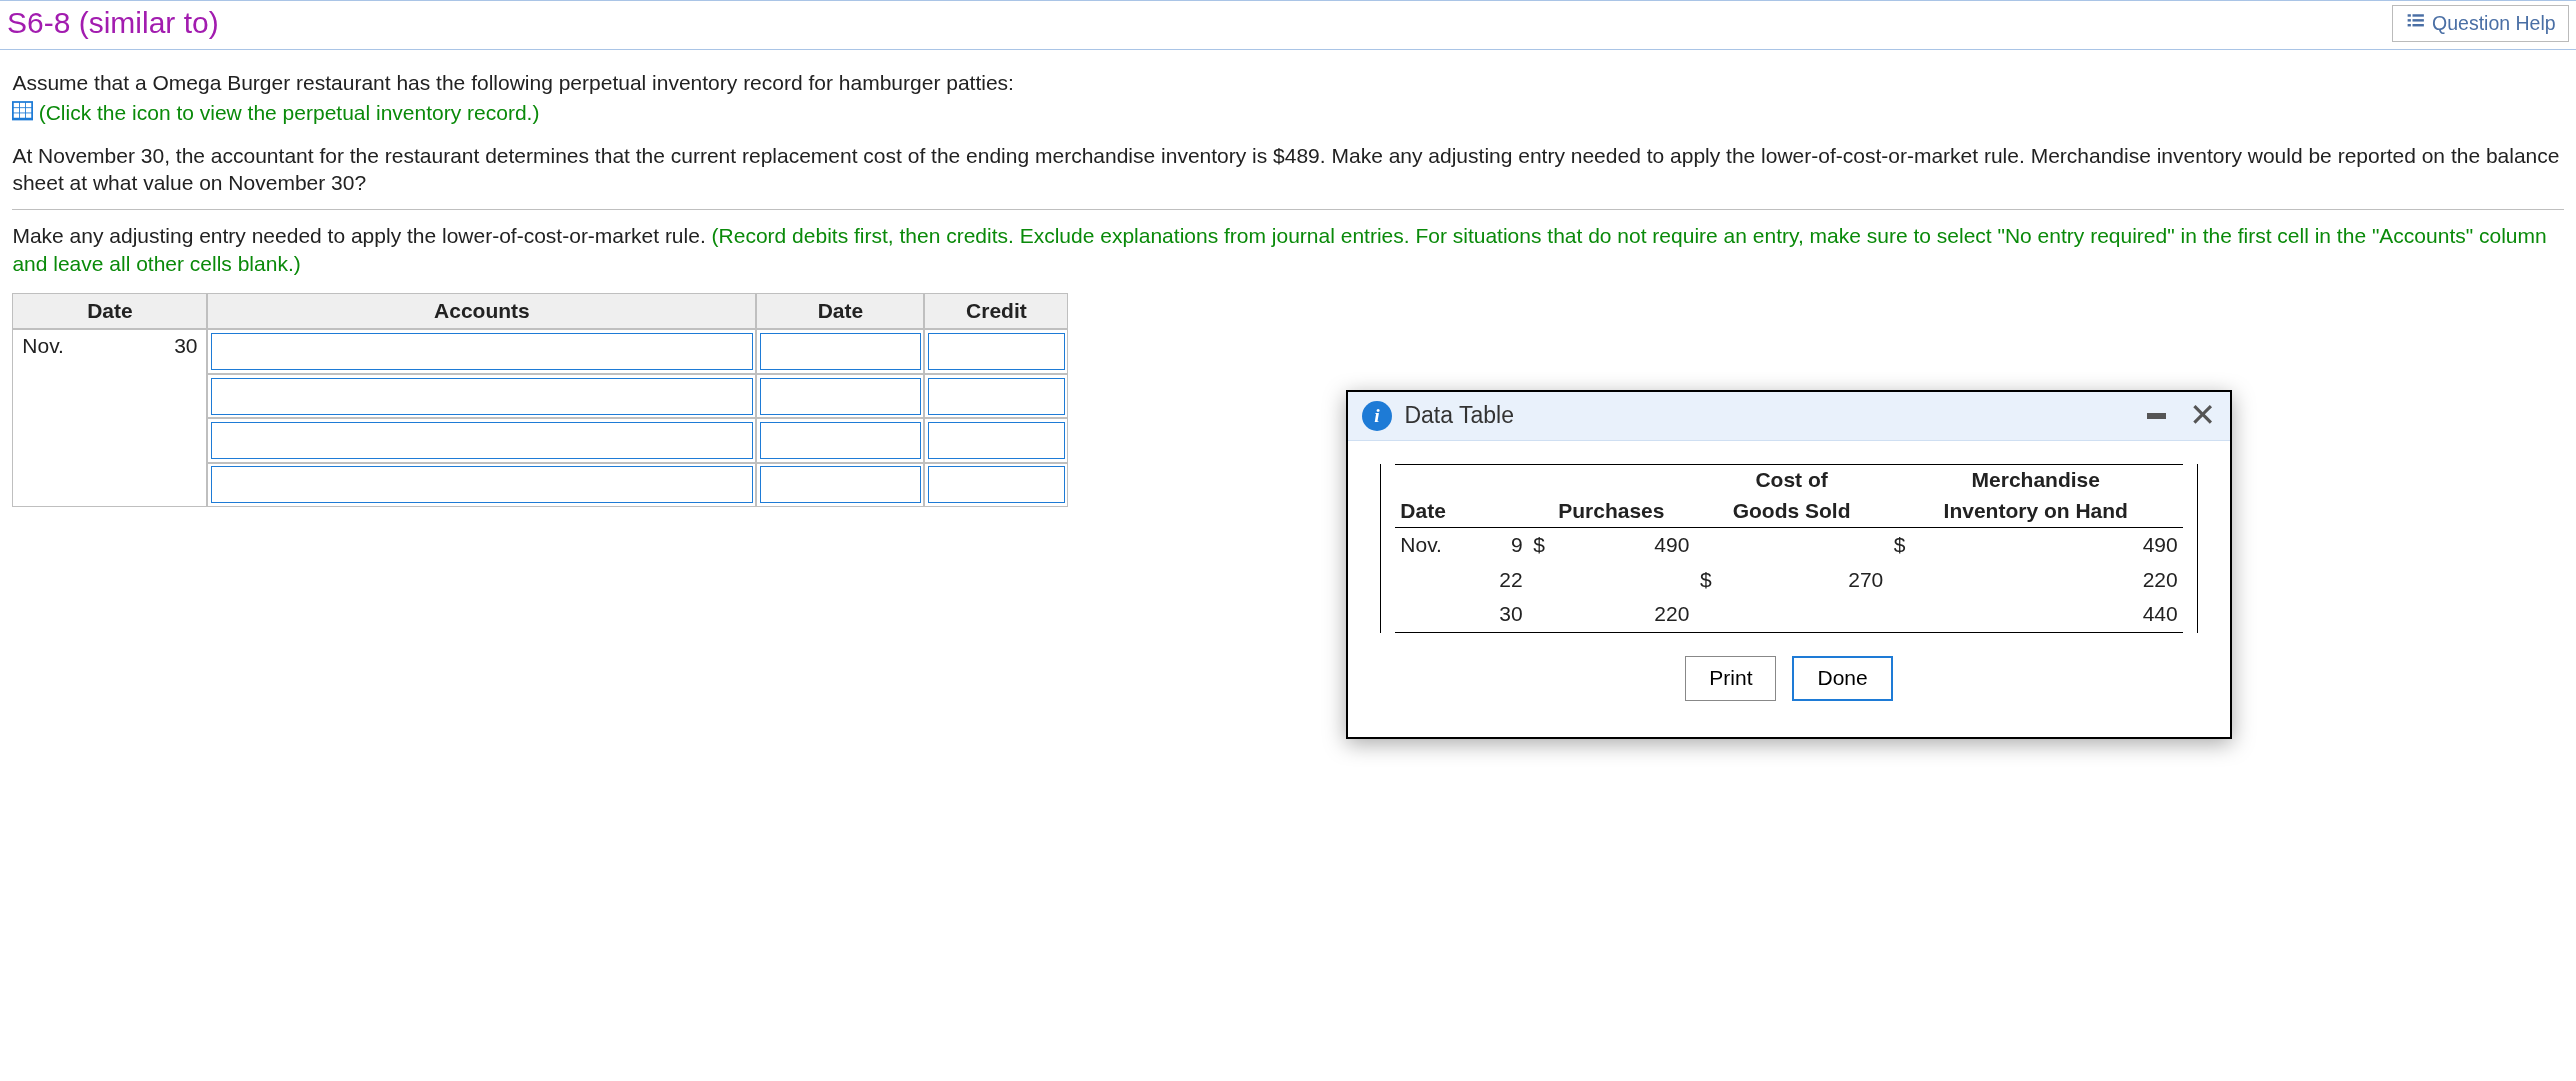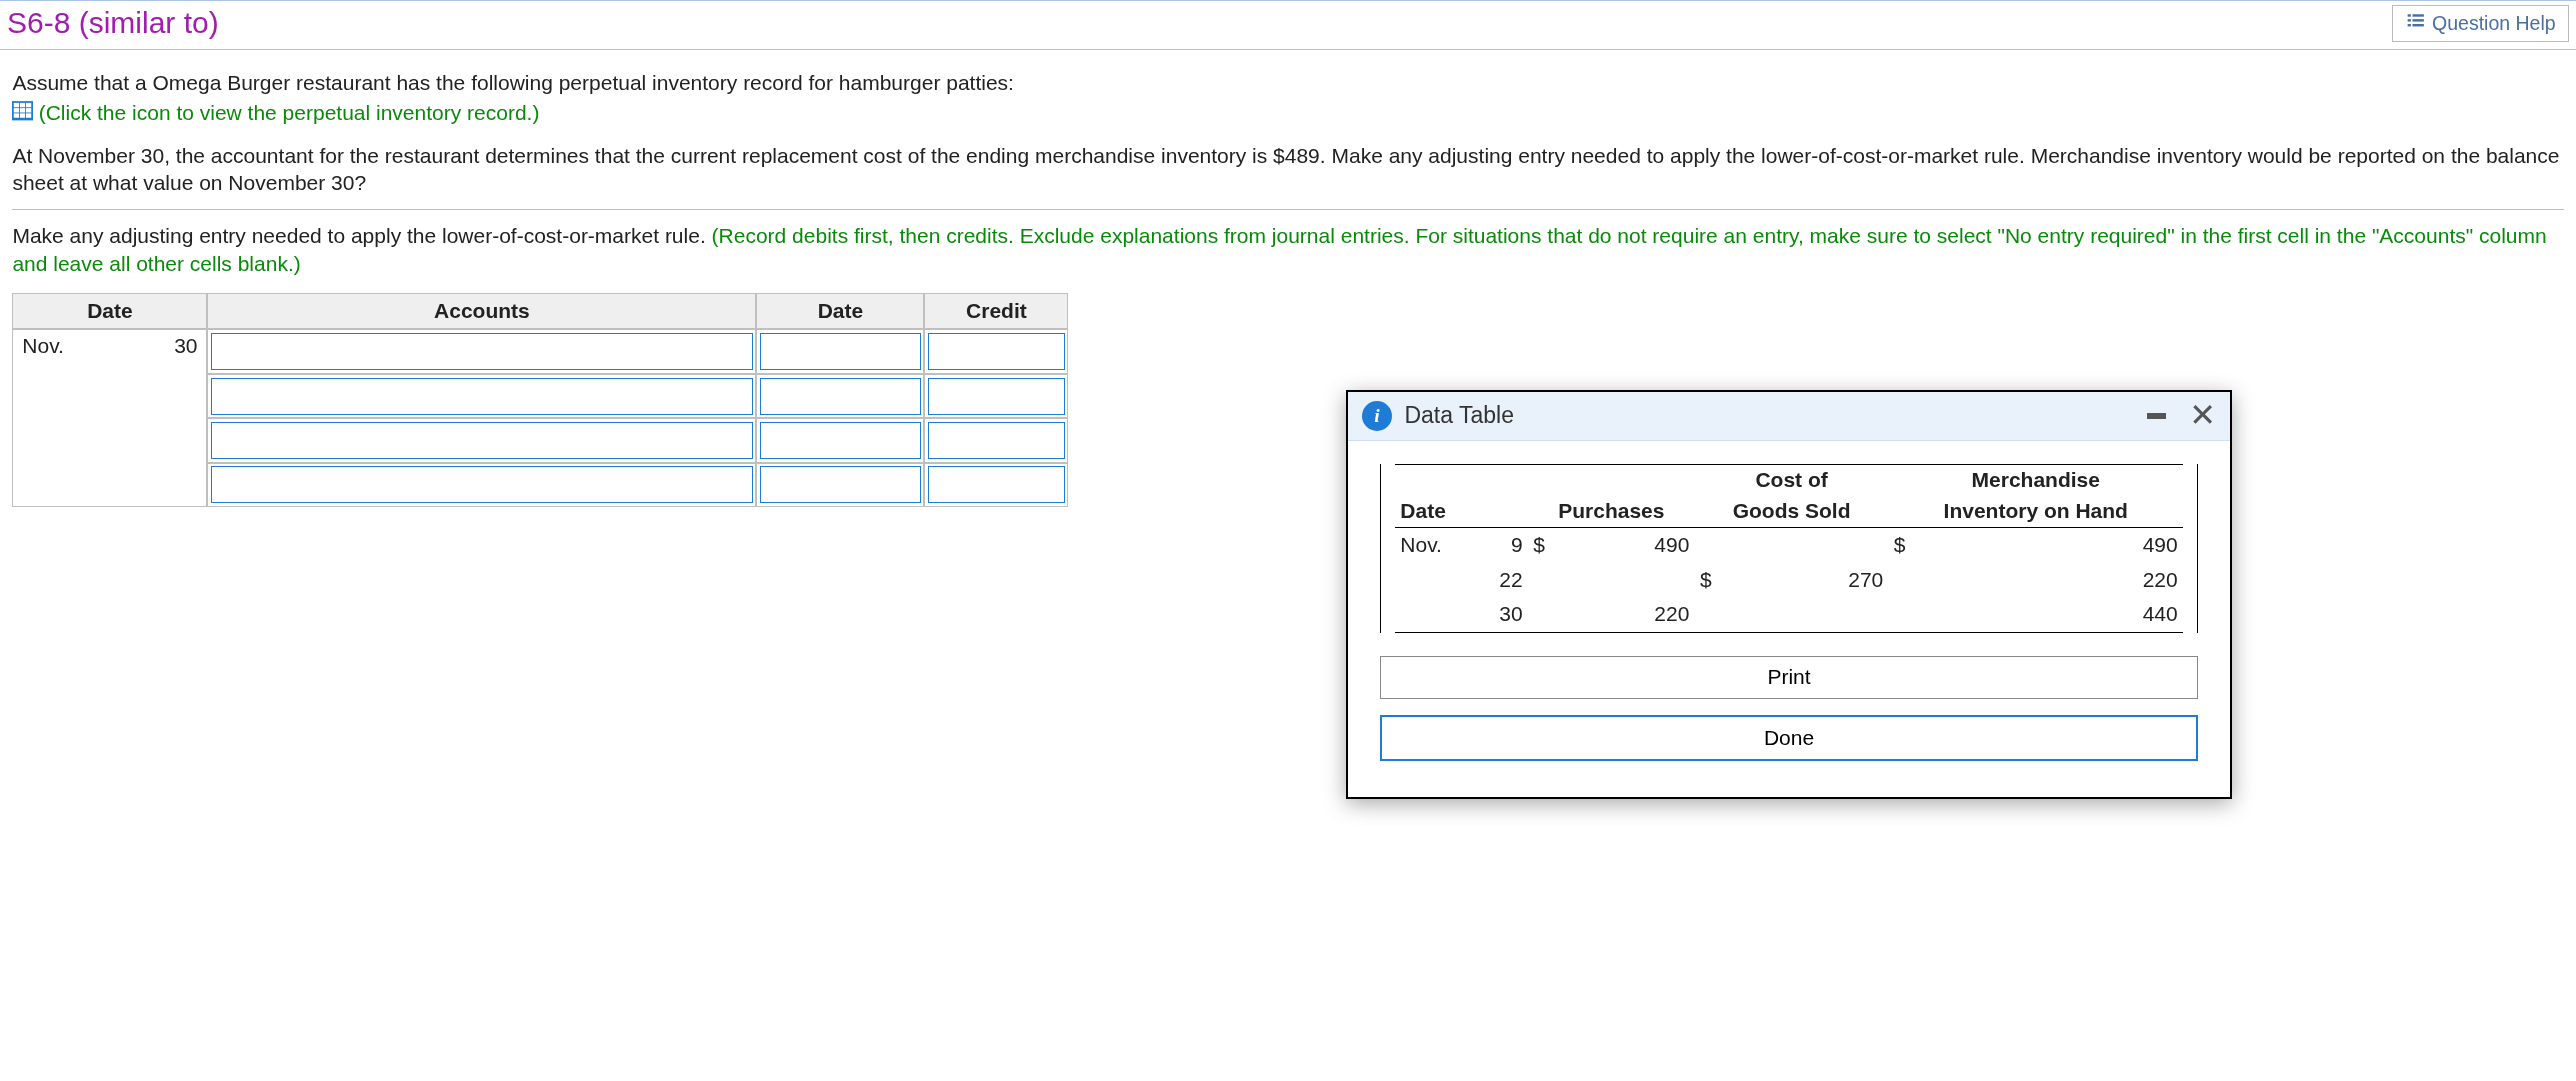--- a/index.html
+++ b/index.html
@@ -132,21 +132,21 @@
   }
   table.data { width:100%; border-collapse: collapse; font-size:21px; }
   table.data th { font-weight: bold; padding: 3.5px 5.3px; }
   table.data .toprule td, table.data .toprule th { border-top: 1.8px solid #000; }
   table.data .midrule th { border-bottom: 1.8px solid #000; }
   table.data .botrule td { border-bottom: 1.8px solid #000; }
   table.data td { padding: 5.3px 5.3px; }
   .ta-r { text-align: right; }
   .ta-l { text-align: left; }
   .ta-c { text-align: center; }
-  .modal-foot { display:flex; justify-content:center; gap:16px; padding: 23px 0 26.6px 0; flex-direction: column; }
+  .modal-foot { display:flex; justify-content:center; gap:16px; padding: 23px 0 26.6px 0; }
   .m-btn {
     border: 0.9px solid #888;
     background: #fff;
     padding: 8.9px 23px;
     font-size: 21px;
     cursor: pointer;
   }
   .m-btn.primary { border: 2.7px solid #1e7bd6; }
 </style>
 </head>

